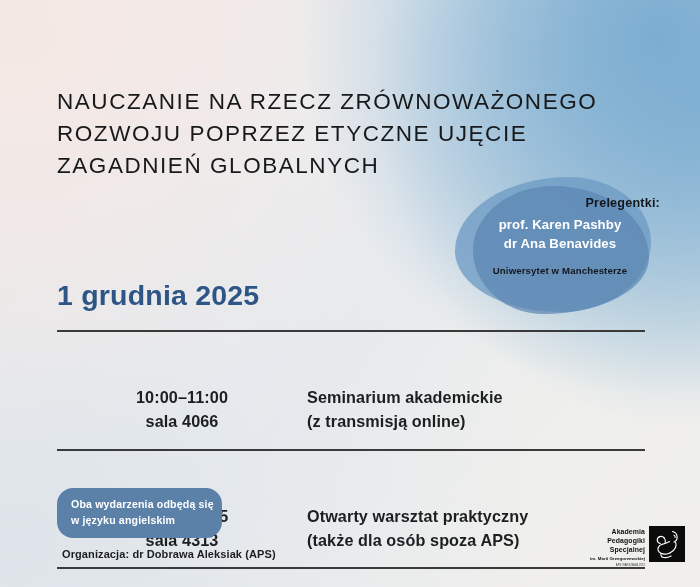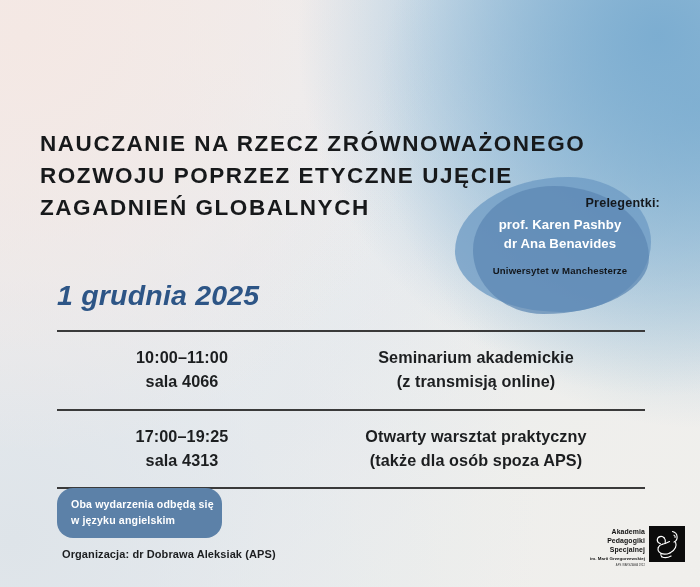--- a/index.html
+++ b/index.html
@@ -33,45 +33,44 @@
   
   #logo-row{position:absolute;left:18px;top:14px;display:flex;align-items:center;}
   #ip-mark{width:48px;height:42px;position:relative;}
   #ip-divider{width:2px;height:34px;background:#111;margin:0 8px 0 6px;}
   #inst-name{
     font-size:9.4px;font-weight:bold;line-height:1.42;letter-spacing:.65px;
     color:#111;text-transform:uppercase;white-space:pre-line;
   }
   
   #title{
-    position:absolute;left:40px;top:86px;width:600px;
-    font-size:22.5px;font-weight:bold;line-height:1.42;
+    position:absolute;left:57px;top:86px;width:600px;
+    font-size:22.5px;font-weight:normal;line-height:1.42;
     letter-spacing:1.55px;color:#17191b;text-transform:uppercase;
     white-space:pre-line;
-    margin-top:42px;
   }
   
   #speakers{
     position:absolute;left:460px;top:196px;width:200px;
     text-align:center;color:#ffffff;
   }
   #sp-heading{font-size:12.6px;font-weight:bold;color:#14181d;margin-bottom:5px;letter-spacing:.2px;text-align:right;}
   .sp-name{font-size:13.2px;font-weight:bold;line-height:1.45;color:#ffffff;letter-spacing:.1px;}
   #sp-affil{font-size:9.6px;font-weight:bold;color:#13171c;margin-top:12px;letter-spacing:.15px;}
   
   #date{
     position:absolute;left:57px;top:279px;
-    font-size:28.5px;font-weight:bold;color:#2d5586;letter-spacing:.2px;font-style:italic;
+    font-size:28.5px;font-weight:bold;color:#2d5586;letter-spacing:.2px;
   }
   
   #schedule{position:absolute;left:57px;top:330px;width:588px;}
   .rule{height:2px;background:#3a3a3a;width:100%;}
-  .sched-row{display:flex;align-items:center;padding:13px 0 15px 0;}
+  .sched-row{display:flex;align-items:center;padding:13px 0 15px 0;margin-top:40px;}
   .col-time{width:250px;text-align:center;}
-  .col-desc{flex:1;text-align:center;}
+  .col-desc{flex:1;}
   .cell-line{font-size:16.2px;font-weight:bold;color:#1c1e20;line-height:1.5;letter-spacing:.1px;}
   
   #lang-badge{
     position:absolute;left:57px;top:488px;
     background:#5c81a8;color:#fff;border-radius:16px;
     padding:8px 8px 9px 14px;
     font-size:10.6px;font-weight:bold;line-height:1.55;
     white-space:pre-line;letter-spacing:.15px;
   }
   

